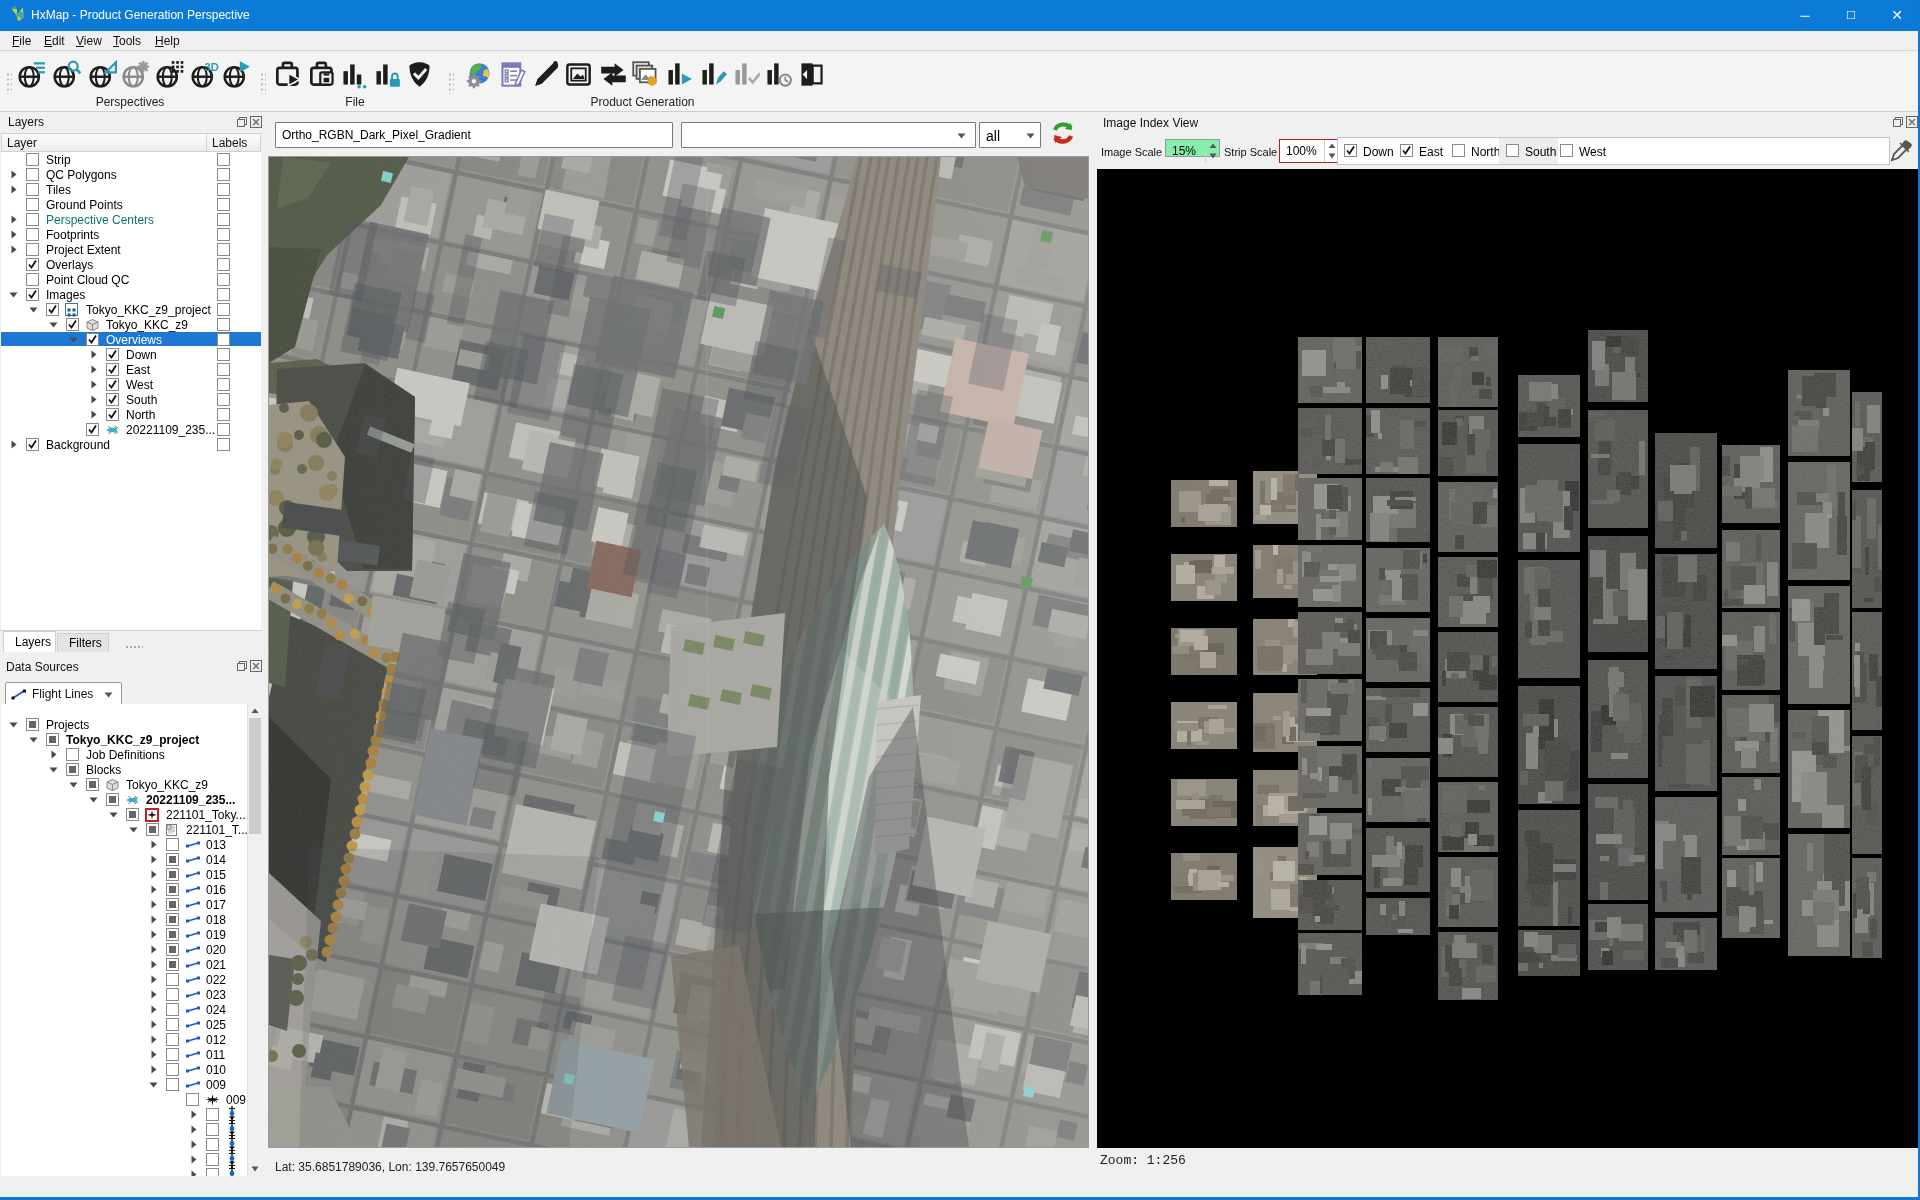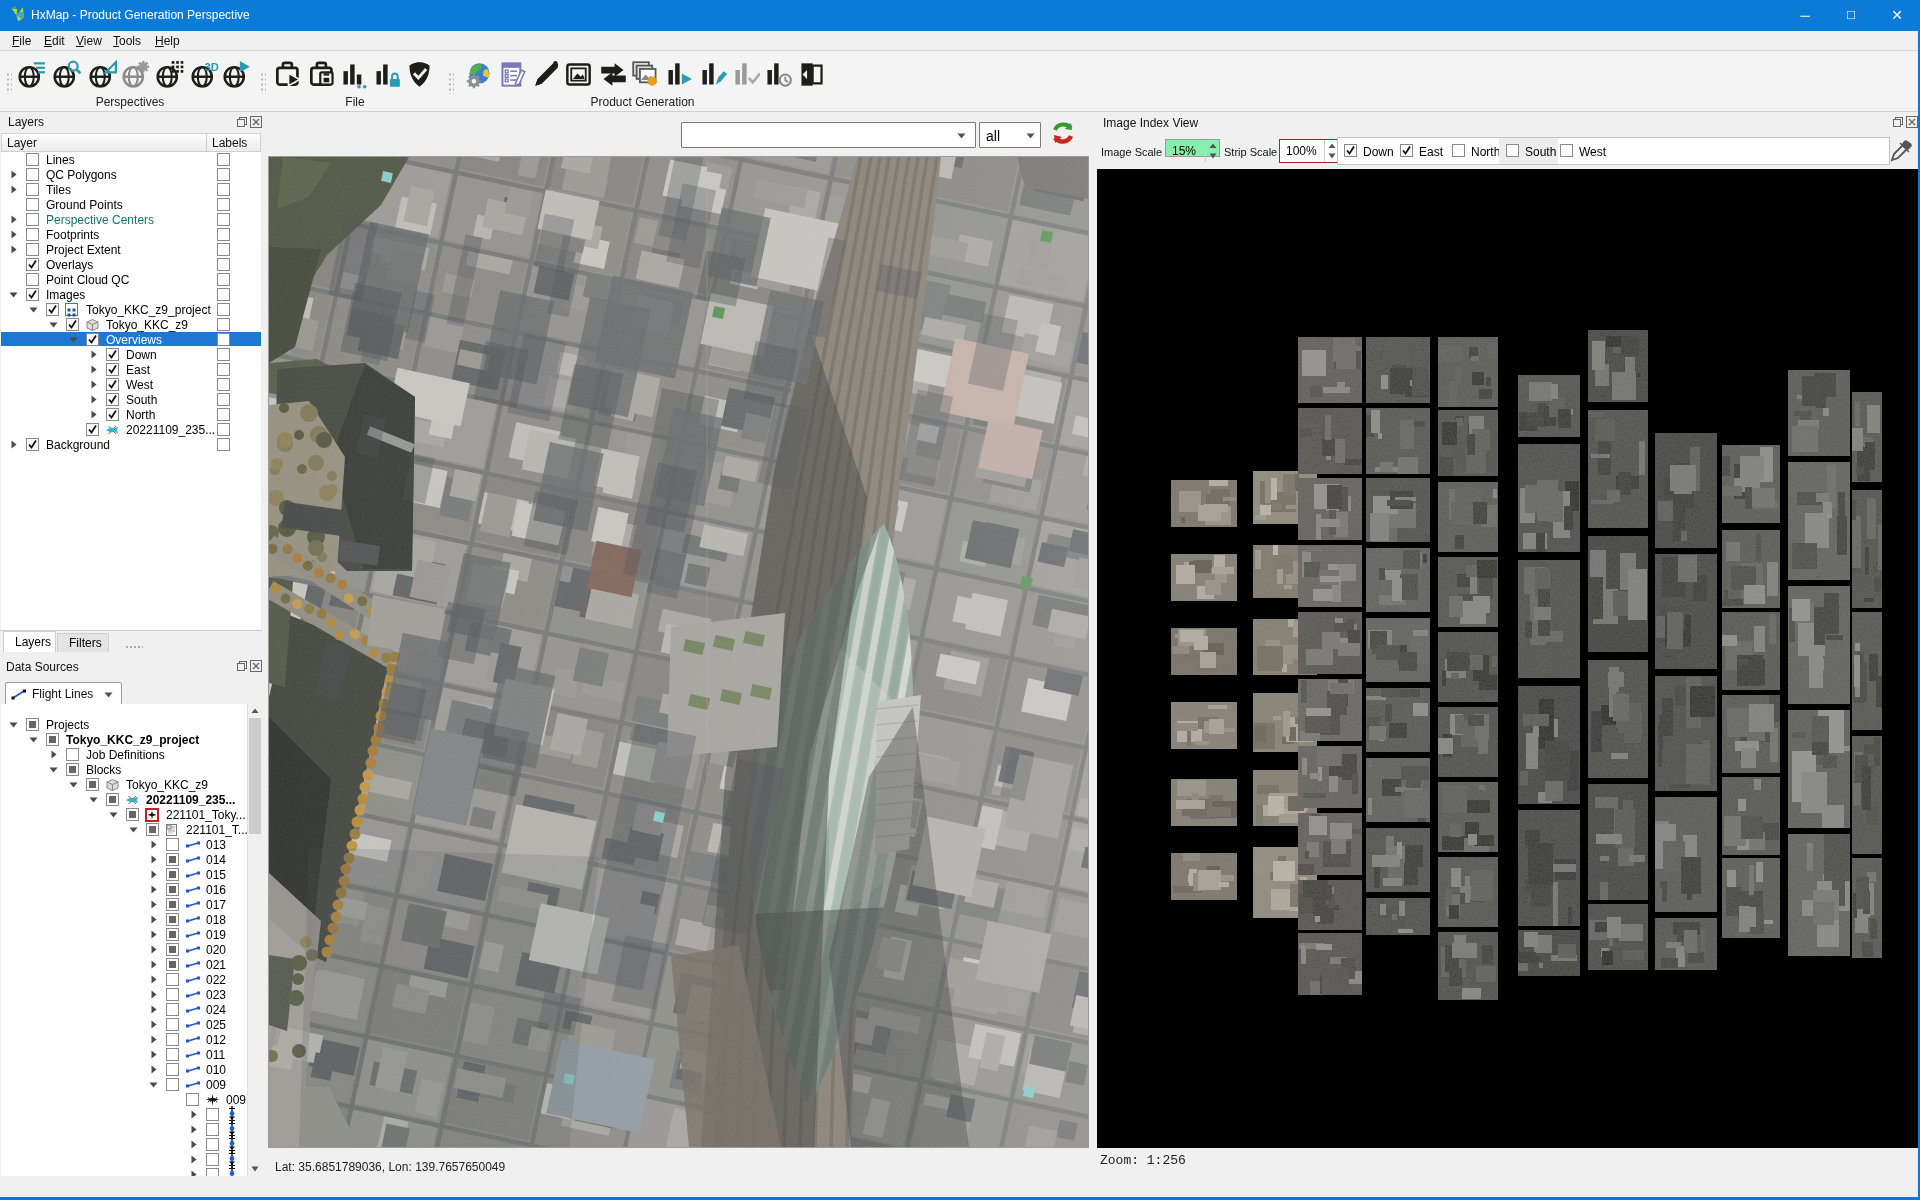--- a/index.html
+++ b/index.html
@@ -236,21 +236,21 @@
       <rect x="0.5" y="0.5" width="11" height="11" fill="none" stroke="#666"></rect>
       <path d="M3 3 L9 9 M9 3 L3 9" stroke="#666" stroke-width="1.3"></path>
     </svg>
     <div class="abs" style="left:1px;top:21px;width:260px;height:19px;background:linear-gradient(#fdfdfd,#ececec);border:1px solid #d0d0d0;">
       <span style="position:absolute;left:5px;top:2px;font-size:12px;color:#111">Layer</span>
       <span style="position:absolute;left:210px;top:2px;font-size:12px;color:#111">Labels</span>
       <div style="position:absolute;left:204px;top:0;width:1px;height:19px;background:#d0d0d0"></div>
     </div>
     <div class="abs" style="left:1px;top:40px;width:260px;height:478px;background:#fff;overflow:hidden">
       <div class="abs" style="left:25px;top:1px;width:13px;height:13px;background:#fff;border:1px solid #8a8a8a"></div>
-      <span class="abs" style="left:45px;top:1px;font-size:12px;color:#000;font-weight:normal">Lines</span>
+      <span class="abs" style="left:45px;top:1px;font-size:12px;color:#000;font-weight:normal">Strip</span>
       <div class="abs" style="left:216px;top:1px;width:13px;height:13px;background:#fff;border:1px solid #8a8a8a"></div>
       <svg class="abs" style="left:9px;top:18px" width="8" height="9" viewBox="0 0 8 9">
         <path d="M1.5 0.5 L6.5 4.5 L1.5 8.5 Z" fill="#4a4a4a"></path>
       </svg>
       <div class="abs" style="left:25px;top:16px;width:13px;height:13px;background:#fff;border:1px solid #8a8a8a"></div>
       <span class="abs" style="left:45px;top:16px;font-size:12px;color:#000;font-weight:normal">QC Polygons</span>
       <div class="abs" style="left:216px;top:16px;width:13px;height:13px;background:#fff;border:1px solid #8a8a8a"></div>
       <svg class="abs" style="left:9px;top:33px" width="8" height="9" viewBox="0 0 8 9">
         <path d="M1.5 0.5 L6.5 4.5 L1.5 8.5 Z" fill="#4a4a4a"></path>
       </svg>
@@ -768,20 +768,23 @@
       </svg>
       <div class="abs" style="left:1px;top:14px;width:12px;height:116px;background:#cdcdcd"></div>
       <svg class="abs" style="left:3px;top:462px" width="8" height="6" viewBox="0 0 8 6">
         <path d="M0.5 0.5 L7.5 0.5 L4 5.5 Z" fill="#555"></path>
       </svg>
     </div>
   </div>
 <div class="abs" style="left:0;top:1176px;width:262px;height:24px;background:#f0f0f0"></div>
 
 <div class="abs" style="left:262px;top:112px;width:835px;height:1088px;background:#f0f0f0;">
+ <div class="abs" style="left:13px;top:10px;width:398px;height:26px;background:#fff;border:1px solid #7a7a7a;border-radius:1px;">
+  <span style="position:absolute;left:6px;top:5px;font-size:12px;color:#000">Ortho_RGBN_Dark_Pixel_Gradient</span>
+    </div>
  <div class="abs" style="left:419px;top:10px;width:295px;height:26px;background:#fff;border:1px solid #7a7a7a;border-radius:1px;">
   <svg class="abs" style="left:275px;top:10px" width="9" height="6" viewBox="0 0 9 6">
         <path d="M0.5 0.5 L8.5 0.5 L4.5 5.5 Z" fill="#555"></path>
       </svg>
     </div>
  <div class="abs" style="left:717px;top:10px;width:62px;height:26px;background:#fff;border:1px solid #7a7a7a;border-radius:1px;">
   <span style="position:absolute;left:6px;top:5px;font-size:14px;color:#000">all</span>
   <svg class="abs" style="left:46px;top:10px" width="9" height="6" viewBox="0 0 9 6">
         <path d="M0.5 0.5 L8.5 0.5 L4.5 5.5 Z" fill="#555"></path>
       </svg>

